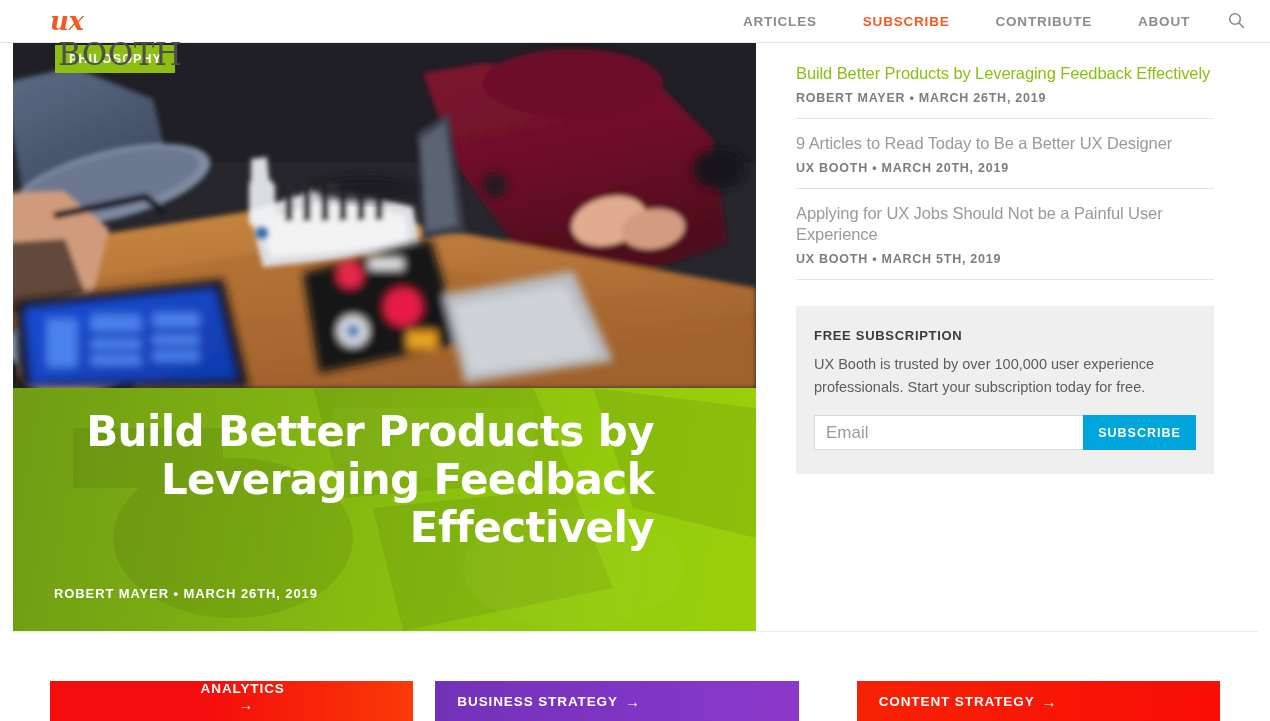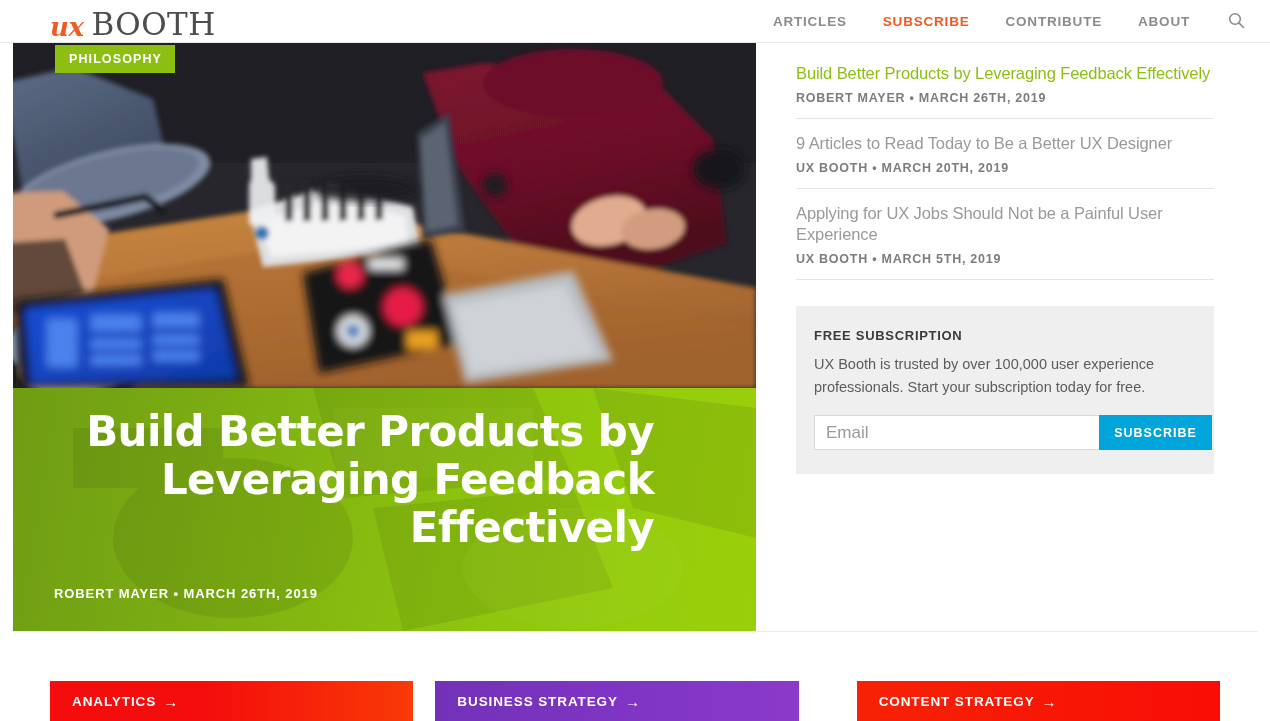--- a/index.html
+++ b/index.html
@@ -22,23 +22,24 @@
     border-bottom: 1px solid #e8e8e8;
     display: flex;
     align-items: center;
     z-index: 20;
   }
   .brand {
     position: absolute;
     left: 50px;
     top: 6px;
     display: flex;
-    align-items: flex-end;
+    align-items: flex-start;
     text-decoration: none;
     white-space: nowrap;
+    flex-direction: column;
   }
   .brand-ux {
     font-family: "DejaVu Serif", serif;
     font-style: italic;
     font-weight: bold;
     font-size: 26px;
     color: #f15a22;
     letter-spacing: -0.5px;
   }
   .brand-booth {
@@ -50,21 +51,21 @@
     margin-left: 8px;
   }
 
   .main-nav {
     position: absolute;
     right: 62px;
     top: 0;
     height: 43px;
     display: flex;
     align-items: center;
-    gap: 0;
+    gap: 10px;
   }
   .nav-link {
     font-size: 13.5px;
     font-weight: 600;
     letter-spacing: 0.8px;
     color: #8c8c8c;
     text-decoration: none;
     padding: 0 18px;
     line-height: 43px;
     white-space: nowrap;
@@ -195,21 +196,21 @@
     font-size: 12.5px;
     font-weight: 700;
     letter-spacing: 0.75px;
     color: #7d7d7d;
   }
 
   
   .sub-box {
     margin-top: 26px;
     background: #efefef;
-    padding: 22px 2px 24px 18px;
+    padding: 22px 18px 24px 18px;
   }
   .sub-heading {
     font-size: 13px;
     font-weight: 700;
     letter-spacing: 0.7px;
     color: #3b3b3b;
     margin-bottom: 10px;
   }
   .sub-copy {
     font-size: 14.5px;
@@ -461,21 +462,21 @@
     <div class="sub-heading">FREE SUBSCRIPTION</div>
     <p class="sub-copy">UX Booth is trusted by over 100,000 user experience professionals. Start your subscription today for free.</p>
     <form class="sub-form">
       <input class="sub-input" type="text" placeholder="Email" style="">
       <button class="sub-submit" type="submit">SUBSCRIBE</button>
     </form>
   </div>
 </aside>
 
 <div class="cat-row">
-  <a class="cat-card" href="#" style="background:linear-gradient(90deg,#f50c0c 0%,#f50c0c 42%,#f93a06 100%);">
+  <a class="cat-card" href="#" style="background:linear-gradient(90deg,#f50c0c 0%,#f50c0c 42%,#f93a06 100%);flex-direction:column;">
     <span>ANALYTICS</span>
     <span class="cat-arrow">→</span>
   </a>
 
   <a class="cat-card" href="#" style="background:linear-gradient(90deg,#7331b8 0%,#8035c4 55%,#8b39c9 100%);">
     <span>BUSINESS STRATEGY</span>
     <span class="cat-arrow">→</span>
   </a>
 
   <a class="cat-card" href="#" style="background:linear-gradient(90deg,#f72205 0%,#f81605 55%,#f90d07 100%);margin-left:36px;">

